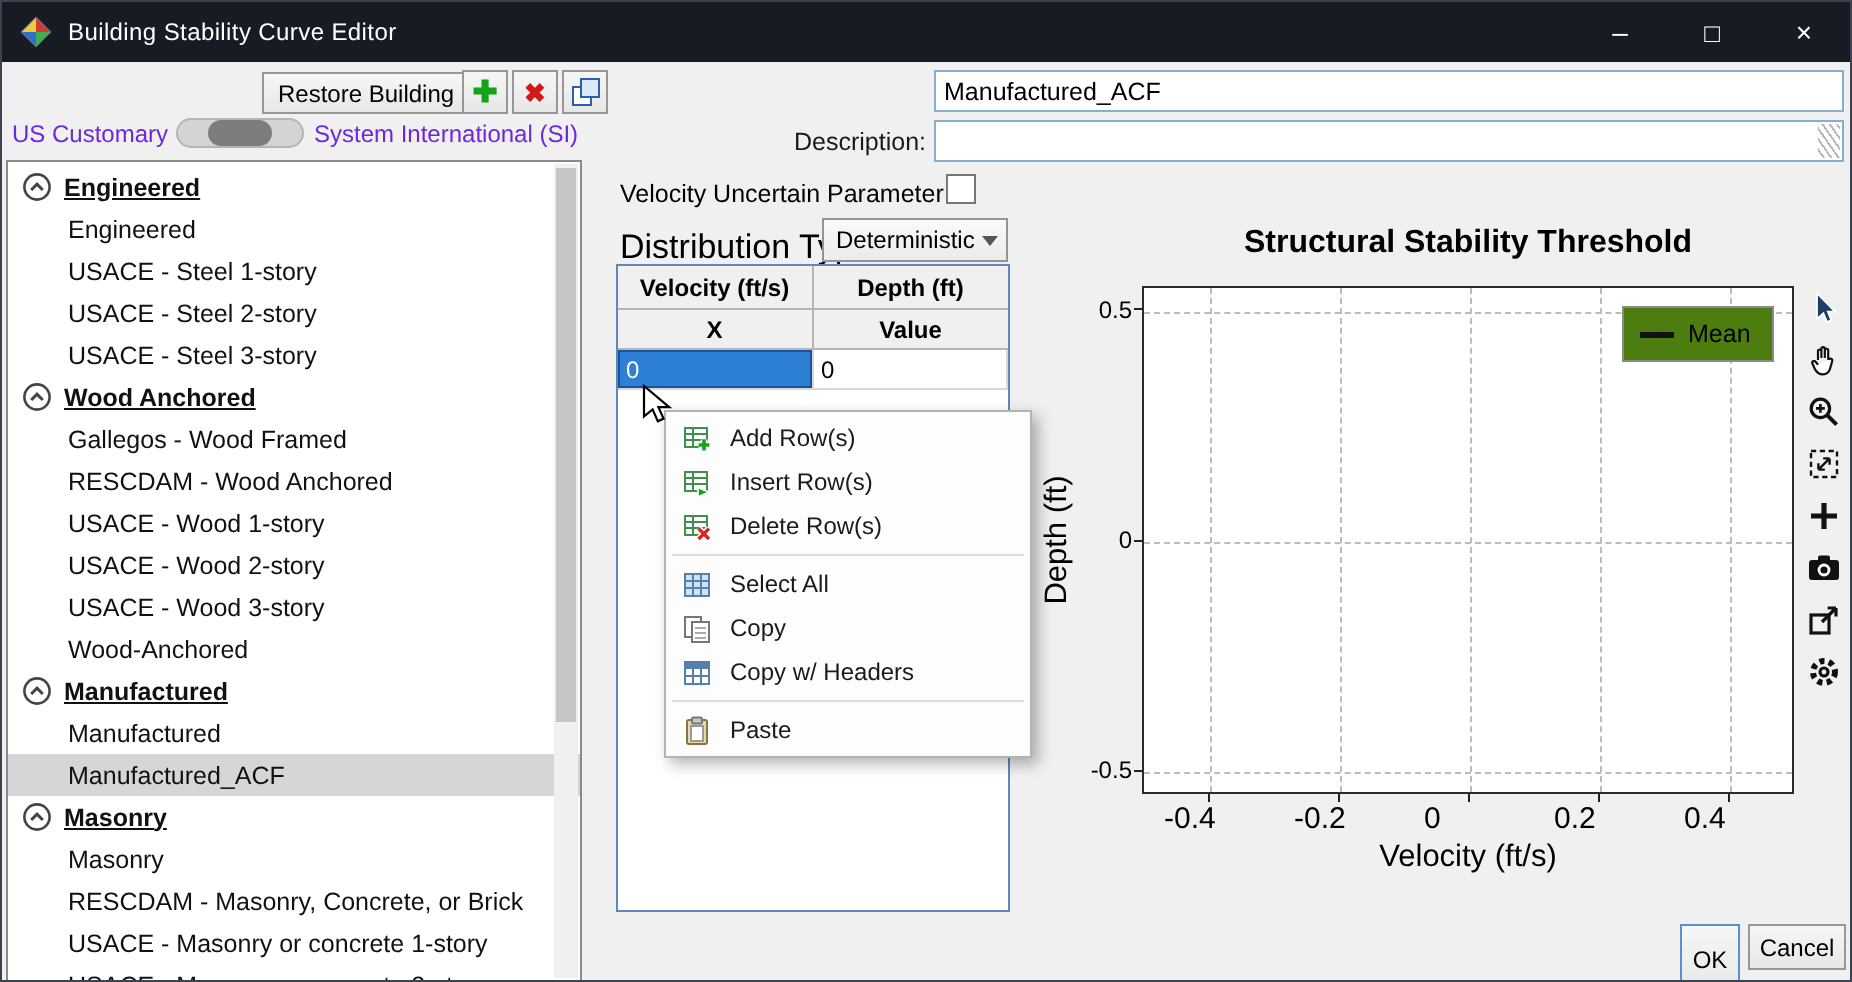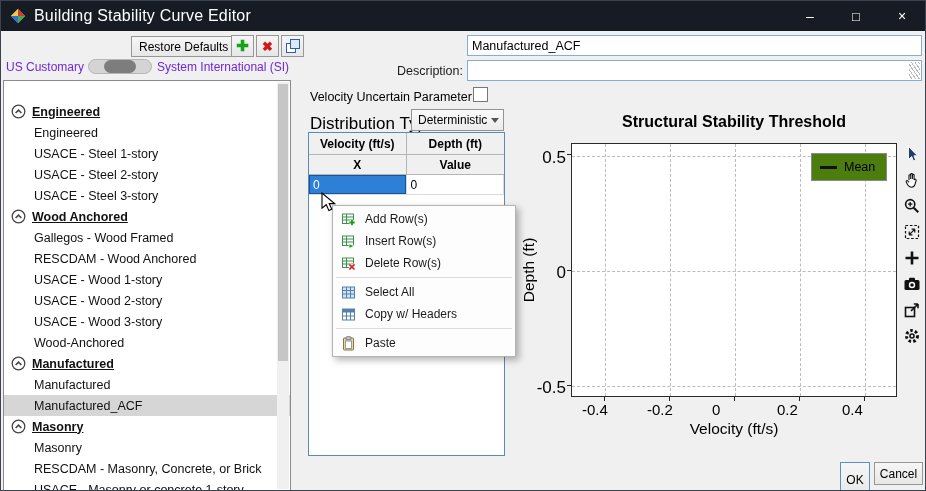--- a/index.html
+++ b/index.html
@@ -3,42 +3,42 @@
 <meta charset="utf-8">
 <style>
   * { box-sizing: border-box; margin: 0; padding: 0; }
   html,body { width: 926px; height: 491px; }
   body { font-family: "Liberation Sans", sans-serif; background: #fff; }
   #window { position: relative; width: 926px; height: 491px; background: #f0f0f0; border: 1px solid #3c4250; overflow: hidden; }
 
   
   .titlebar { position: absolute; top: 0; left: 0; right: 0; height: 30px; background: #171b24; display: flex; align-items: center; color: #fff; }
   .title-icon { margin: 0 8px 0 9px; display: flex; }
-  .title-text { font-size: 16px; letter-spacing: .2px; text-align: right; }
+  .title-text { font-size: 12px; letter-spacing: .2px; text-align: right; }
   .win-controls { margin-left: auto; display: flex; height: 100%; }
   .win-btn { width: 46px; height: 100%; display: flex; align-items: center; justify-content: center; font-size: 14px; color: #fff; cursor: default; }
   .win-btn.max { font-size: 13px; }
 
   
   .btn { position: absolute; background: linear-gradient(#f6f6f6,#e7e7e7); border: 1px solid #979797; font-size: 12px; display: flex; align-items: center; justify-content: center; cursor: default; }
   #restore-defaults { left: 130px; top: 35px; height: 21px; padding: 0 7px; }
   .sq-btn { width: 23px; height: 22px; top: 34px; font-weight: bold; }
   #add-btn   { left: 230px; color: #17a317; font-size: 15px; }
   #del-btn   { left: 255px; color: #d01818; font-size: 13px; }
   #copy-btn  { left: 280px; }
 
   
   .unit-label { position: absolute; font-size: 12px; color: #6d28d9; top: 59px; }
   #us-label { left: 5px; }
   #si-label { left: 156px; }
   .toggle { position: absolute; left: 87px; top: 58px; width: 64px; height: 15px; background: #d4d4d4; border-radius: 8px; border: 1px solid #b5b5b5; }
   .toggle .knob { position: absolute; left: 15px; top: 0; width: 32px; height: 13px; background: #7d7d7d; border-radius: 7px; }
 
   
-  .tree { position: absolute; left: 2px; top: 79px; width: 288px; height: 411px; background: #fff; border: 1px solid #8a8a8a; overflow: hidden; padding-top: 20px; }
+  .tree { position: absolute; left: 2px; top: 79px; width: 288px; height: 411px; background: #fff; border: 1px solid #8a8a8a; overflow: hidden; padding-top: 2px; }
   .tree-inner { width: 287px; }
   .trow { height: 21px; display: flex; align-items: center; font-size: 12.5px; color: #111; white-space: nowrap; }
   .tgroup { padding-left: 7px; gap: 6px; }
   .tgroup .glabel { font-weight: bold; text-decoration: underline; }
   .titem { padding-left: 30px; }
   .titem.selected { background: #d6d6d6; }
   .tree-scroll { position: absolute; right: 1px; top: 1px; bottom: 1px; width: 12px; background: #f0f0f0; }
   .tree-thumb { position: absolute; left: 1px; right: 1px; top: 2px; height: 68%; background: #c6c6c6; }
 
   
@@ -73,21 +73,21 @@
   .msep { height: 1px; background: #dcdcdc; margin: 3px 3px; }
 
   
   .chart-title { position: absolute; left: 570px; top: 112px; width: 326px; text-align: center; font-size: 16px; font-weight: bold; color: #000; }
   .plot { position: absolute; left: 570px; top: 142px; width: 326px; height: 254px; background: #fff; border: 1px solid #2a2a2a; }
   .vgrid { position: absolute; top: 0; bottom: 0; width: 0; border-left: 1px dashed #bcbcbc; }
   .hgrid { position: absolute; left: 0; right: 0; height: 0; border-top: 1px dashed #bcbcbc; }
   .xtickmark { position: absolute; width: 1px; height: 4px; background: #222; top: 396px; }
   .ytickmark { position: absolute; height: 1px; width: 4px; background: #222; left: 566px; }
   .xticklab { position: absolute; width: 44px; text-align: left; font-size: 15px; top: 400px; color: #000; }
-  .yticklab { position: absolute; width: 40px; text-align: right; font-size: 17px; left: 525px; color: #000; }
+  .yticklab { position: absolute; width: 40px; text-align: right; font-size: 12px; left: 525px; color: #000; }
   .xaxis-label { position: absolute; left: 733px; top: 419px; transform: translateX(-50%); font-size: 15.5px; color: #000; }
   .yaxis-label { position: absolute; left: 528px; top: 269px; transform: translate(-50%,-50%) rotate(-90deg); font-size: 15.5px; color: #000; white-space: nowrap; }
   .legend { position: absolute; left: 810px; top: 152px; width: 76px; height: 28px; background: #4d7c0f; border: 1px solid #8a8a8a; display: flex; align-items: center; gap: 7px; padding-left: 8px; z-index: 5; }
   .legend .line { width: 17px; height: 3px; background: #111; }
   .legend .ltext { font-size: 12.5px; }
 
   
   .chart-tools { position: absolute; left: 900px; top: 144px; width: 22px; display: flex; flex-direction: column; gap: 8px; align-items: center; }
   .tool { width: 18px; height: 18px; display: flex; align-items: center; justify-content: center; cursor: default; }
 
@@ -114,21 +114,21 @@
       </svg>
     </span>
     <span class="title-text">Building Stability Curve Editor</span>
     <div class="win-controls">
       <div class="win-btn">–</div>
       <div class="win-btn max">□</div>
       <div class="win-btn">×</div>
     </div>
   </div>
 
-  <div class="btn" id="restore-defaults">Restore Defaults</div>
+  <div class="btn" id="restore-defaults">Restore Building</div>
   <div class="btn sq-btn" id="add-btn">
       <span>✚</span>
     </div>
   <div class="btn sq-btn" id="del-btn">
       <span>✖</span>
     </div>
   <div class="btn sq-btn" id="copy-btn">
     <svg width="16" height="16" viewBox="0 0 16 16">
       <rect x="1.5" y="5.5" width="9" height="9" fill="#fff" stroke="#2b5fae"></rect>
       <rect x="5.5" y="1.5" width="9" height="9" fill="#dce9f8" stroke="#2b5fae"></rect>
@@ -272,20 +272,32 @@
       <span class="micon">
         <svg width="15" height="15" viewBox="0 0 15 15">
             <rect x="1.5" y="2" width="12" height="11" fill="#cfe3f7" stroke="#5580aa"></rect>
             <line x1="1.5" y1="5.5" x2="13.5" y2="5.5" stroke="#5580aa"></line>
             <line x1="1.5" y1="9" x2="13.5" y2="9" stroke="#5580aa"></line>
             <line x1="5.5" y1="2" x2="5.5" y2="13" stroke="#5580aa"></line>
             <line x1="9.5" y1="2" x2="9.5" y2="13" stroke="#5580aa"></line>
           </svg>
       </span>
       <span>Select All</span>
+    </div>
+    <div class="mitem">
+      <span class="micon">
+        <svg width="15" height="15" viewBox="0 0 15 15">
+            <rect x="1.5" y="1.5" width="8" height="10" fill="#fff" stroke="#777"></rect>
+            <rect x="5" y="4" width="8.5" height="10" fill="#fff" stroke="#777"></rect>
+            <line x1="6.5" y1="7" x2="12" y2="7" stroke="#aaa"></line>
+            <line x1="6.5" y1="9.5" x2="12" y2="9.5" stroke="#aaa"></line>
+            <line x1="6.5" y1="12" x2="12" y2="12" stroke="#aaa"></line>
+          </svg>
+      </span>
+      <span>Copy</span>
     </div>
     <div class="mitem">
       <span class="micon">
         <svg width="15" height="15" viewBox="0 0 15 15">
             <rect x="1.5" y="2" width="12" height="11" fill="#fff" stroke="#5580aa"></rect>
             <rect x="1.5" y="2" width="12" height="3.5" fill="#5580aa"></rect>
             <line x1="1.5" y1="9" x2="13.5" y2="9" stroke="#5580aa"></line>
             <line x1="5.5" y1="2" x2="5.5" y2="13" stroke="#5580aa"></line>
             <line x1="9.5" y1="2" x2="9.5" y2="13" stroke="#5580aa"></line>
           </svg>

